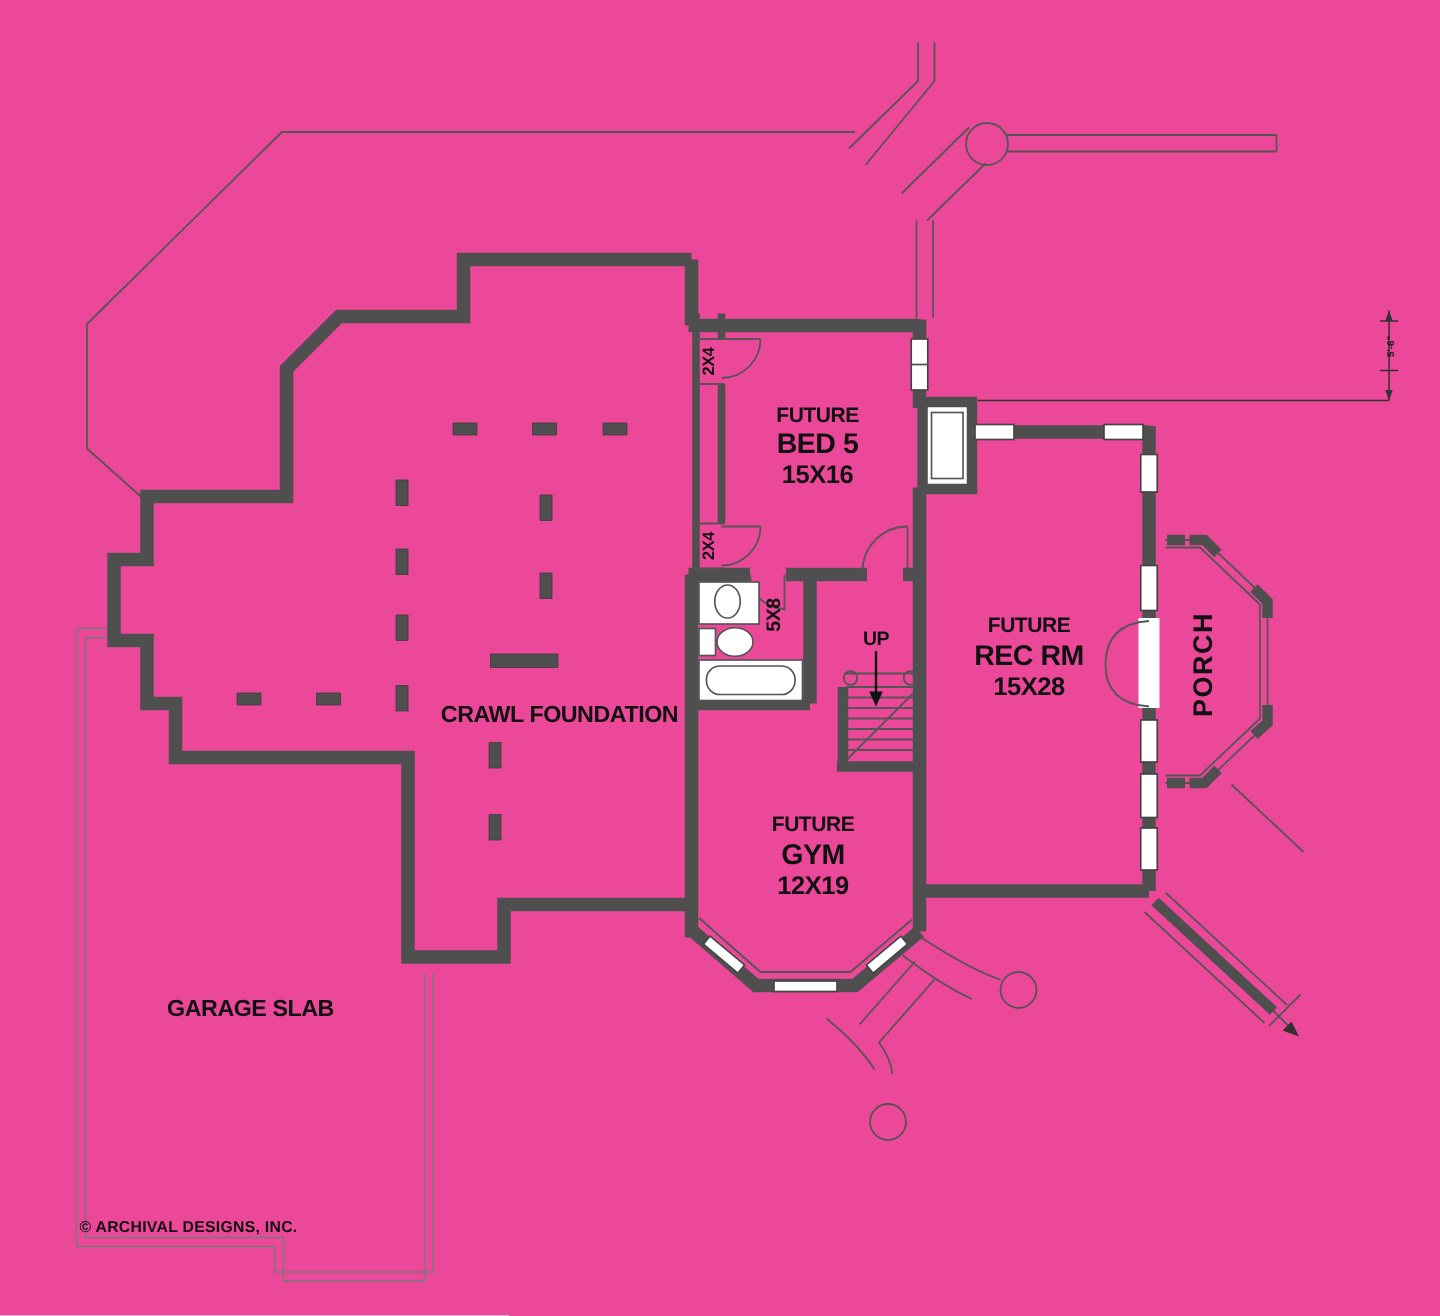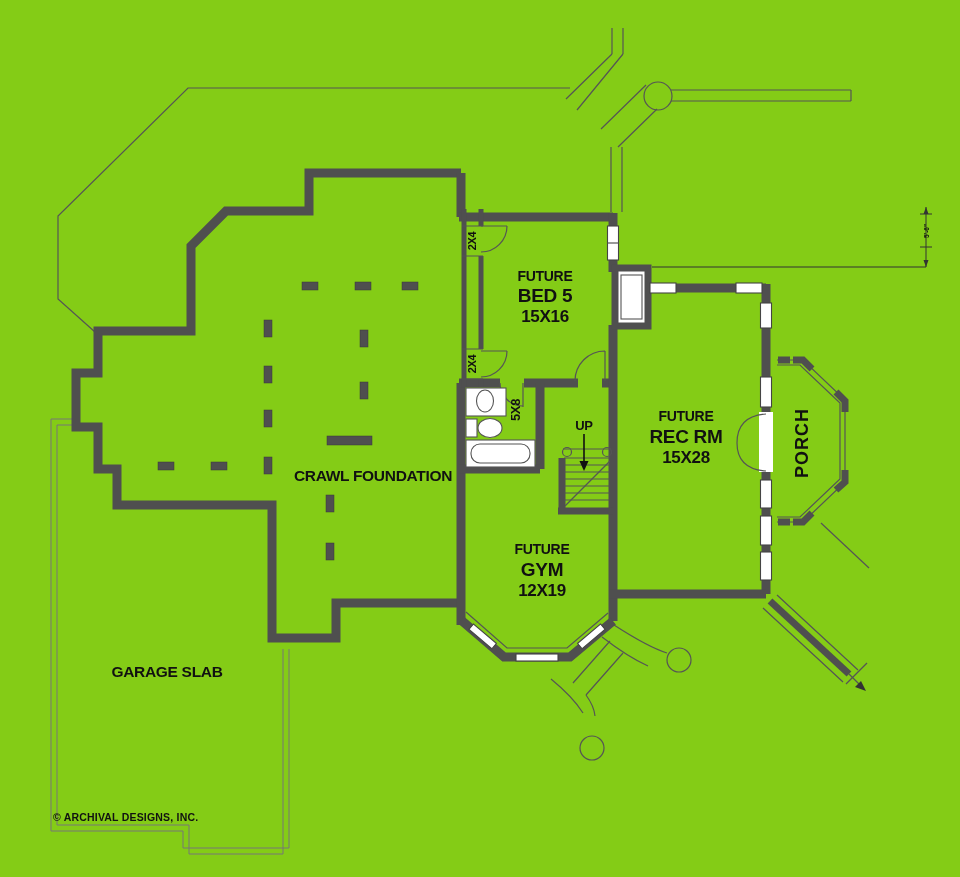--- a/index.html
+++ b/index.html
@@ -1,17 +1,17 @@
 <!DOCTYPE html>
 <html><head>
 <meta charset="utf-8">
 <style>
   html,body{margin:0;padding:0;background:#ffffff;}
   .plan-wrap{
-    position:relative;width:960px;height:877px;background:#84cc16;overflow:hidden;
+    position:relative;width:960px;height:877px;background:#ec4899;overflow:hidden;
     font-family:"Liberation Sans", sans-serif;
   }
   svg{display:block;}
   text{
     font-family:"Liberation Sans", sans-serif;
     font-weight:bold;
     fill:#111111;
     letter-spacing:-0.3px;
   }
   .t-room-big{font-size:19px;}

